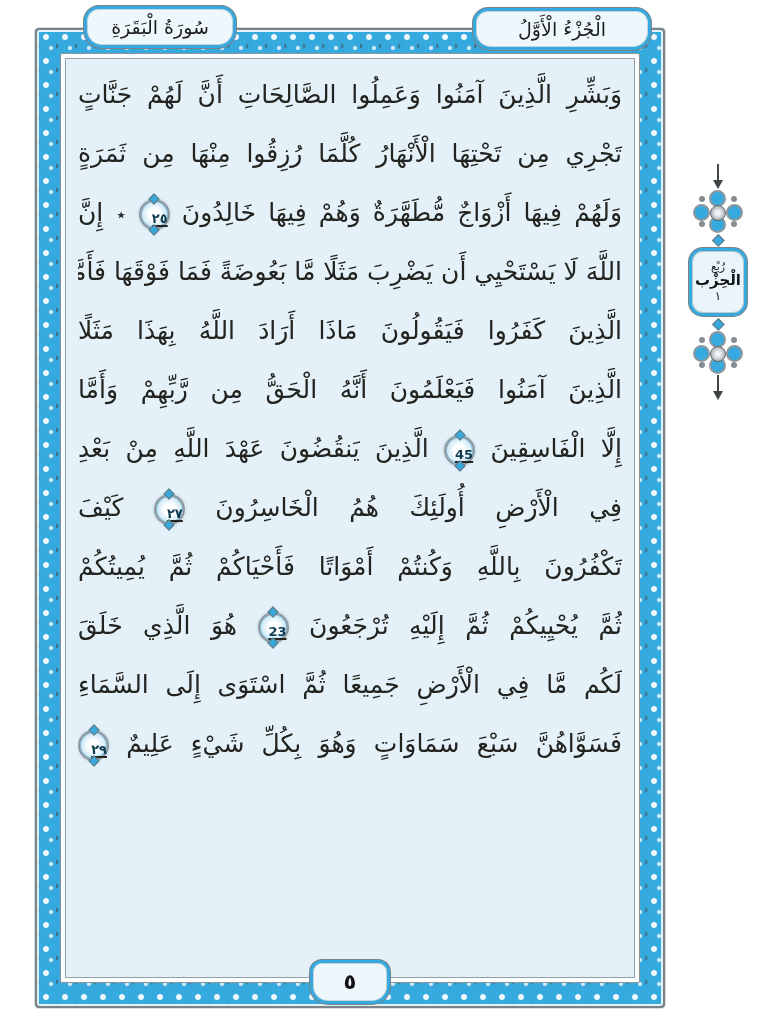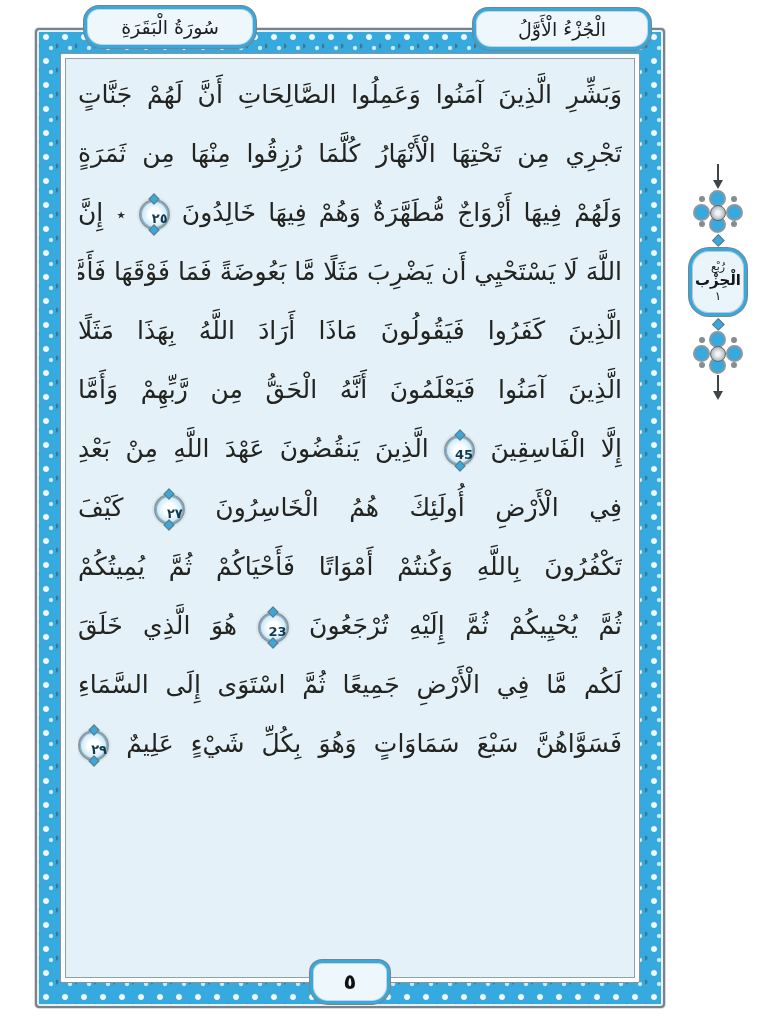--- a/index.html
+++ b/index.html
@@ -36,42 +36,42 @@
     color:var(--ink);
   }
   .seg-text{display:inline}
 
   
   .ayah-marker{
     position:relative;display:inline-block;vertical-align:middle;
     width:31px;height:31px;border-radius:50%;
     background:radial-gradient(circle,#ffffff 28%,#bfe3f4 75%,#9fd2ec 100%);
     border:2px solid #8e979d;box-shadow:0 0 0 2px #d7e7f0, inset 0 0 0 1px #7fb6d4;
-    text-align:left;line-height:27px;
+    text-align:left;line-height:27px;text-decoration:underline;
   }
   .ayah-marker::before,.ayah-marker::after{
     content:'';position:absolute;left:50%;width:6px;height:6px;background:var(--band);
     border:1px solid #6d7periphery5;border:1px solid #6d757b;transform:translateX(-50%) rotate(45deg);
   }
   .ayah-marker::before{top:-6px}
   .ayah-marker::after{bottom:-6px}
   .ayah-num{font-size:13px;color:#0f3b52;font-weight:bold}
 
   .rub-marker{display:inline-block;vertical-align:middle;font-size:17px;color:#2c2c2c;padding:0 1px}
 
   
   .tab{
     position:absolute;height:42px;z-index:5;
     background:var(--tab-fill);border:3px solid var(--band);
     border-radius:15px 15px 18px 18px;
     box-shadow:0 0 0 1px var(--outline), inset 0 0 0 1px #c9d3d9;
     display:flex;align-items:center;justify-content:center;
     font-size:19px;color:#1d1d1f;direction:rtl;
   }
-  .tab-surah{left:84px;top:6px;width:172px}
+  .tab-surah{left:84px;top:6px;width:152px}
   .tab-juz{left:473px;top:8px;width:178px}
 
   
   .page-num-tab{
     position:absolute;left:310px;top:960px;width:80px;height:44px;z-index:5;
     background:var(--tab-fill);border:3px solid var(--band);
     border-radius:12px 12px 18px 18px;
     box-shadow:0 0 0 1px var(--outline), inset 0 0 0 1px #c9d3d9;
     display:flex;align-items:center;justify-content:center;
     font-size:21px;font-weight:bold;color:#111;
@@ -92,21 +92,21 @@
   .rosette .petal.w{left:1px;top:14px}
   .rosette .petal.e{right:1px;top:14px}
   .rosette .core{position:absolute;left:18px;top:15px;width:16px;height:16px;border-radius:50%;
     background:radial-gradient(#f2f5f7 20%,#9aa3a9 85%);border:1px solid #5d6569}
   .rosette .dot{position:absolute;width:6px;height:6px;border-radius:50%;background:#858d92}
   .rosette .dot.nw{left:7px;top:6px}.rosette .dot.ne{right:7px;top:6px}
   .rosette .dot.sw{left:7px;bottom:6px}.rosette .dot.se{right:7px;bottom:6px}
   .bead{width:9px;height:9px;background:var(--band);border:1px solid #6d757b;transform:rotate(45deg);margin:2px 0}
   .hizb-medallion{
     width:58px;height:72px;margin:2px 0;
-    background:#e9f5fb;border:3px solid var(--band);border-radius:20px;
+    background:#e9f5fb;border:3px solid var(--band);border-radius:14px;
     box-shadow:0 0 0 1px var(--outline), inset 0 0 0 1px #bcc6cc;
     display:flex;flex-direction:column;align-items:center;justify-content:center;
     direction:rtl;line-height:1.05;color:#17171a;
   }
   .hizb-word-top{font-size:11px}
   .hizb-word-main{font-size:15px;font-weight:bold}
   .hizb-number{font-size:12px;margin-top:2px}
 </style>
 </head>
 <body>

